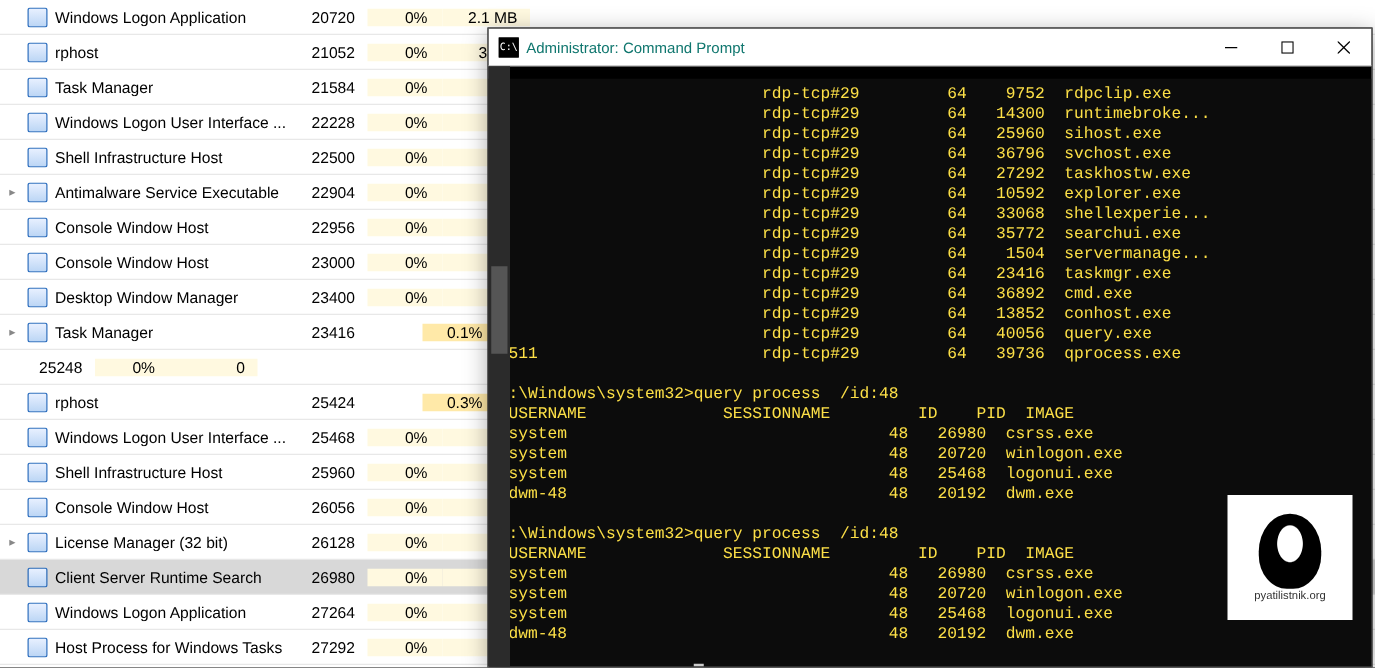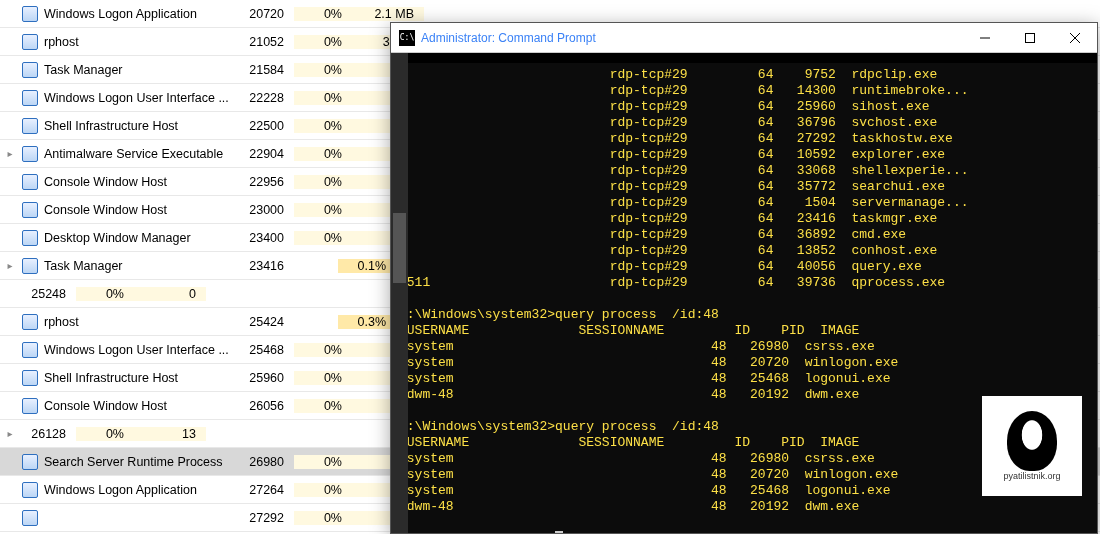--- a/index.html
+++ b/index.html
@@ -67,21 +67,21 @@
     display: flex; align-items: center;
     border-bottom: 1px solid #ccc;
     font-size: 12px;
   }
   .tb-icon {
     width: 16px; height: 16px; margin: 0 6px 0 8px;
     background: #000; border: 1px solid #000;
     display: inline-flex; align-items: center; justify-content: center;
     color: #fff; font-size: 8px; font-family: monospace;
   }
-  .tb-title { flex: 1; color: #3b82f6; }
+  .tb-title { flex: 1; color: #0f766e; }
   .tb-btn {
     width: 45px; height: 30px;
     display: flex; align-items: center; justify-content: center;
     font-size: 13px; color: #000;
   }
   .term {
     flex: 1;
     background: #0c0c0c;
     color: #fde047;
     font-family: Consolas, "Courier New", monospace;
@@ -269,48 +269,53 @@
       <div class="namecell">
         <span class="ico"></span>
         <span>Console Window Host</span>
       </div>
       <div class="pidcell">26056</div>
       <div class="cpucell">0%</div>
       <div class="memcell">4</div>
     </div>
     <div class="tm-row">
       <div class="chev">▸</div>
+      <div class="namecell">
+        <span class="ico"></span>
+        <span>License Manager (32 bit)</span>
+      </div>
       <div class="pidcell">26128</div>
       <div class="cpucell">0%</div>
       <div class="memcell">13</div>
     </div>
     <div class="tm-row selected">
       <div class="chev"></div>
       <div class="namecell">
         <span class="ico"></span>
-        <span>Search Server Runtime Process</span>
+        <span>Client Server Runtime Search</span>
       </div>
       <div class="pidcell">26980</div>
       <div class="cpucell">0%</div>
       <div class="memcell">0</div>
     </div>
     <div class="tm-row">
       <div class="chev"></div>
       <div class="namecell">
         <span class="ico"></span>
         <span>Windows Logon Application</span>
       </div>
       <div class="pidcell">27264</div>
       <div class="cpucell">0%</div>
       <div class="memcell">0</div>
     </div>
     <div class="tm-row">
       <div class="chev"></div>
       <div class="namecell">
         <span class="ico"></span>
+        <span>Host Process for Windows Tasks</span>
       </div>
       <div class="pidcell">27292</div>
       <div class="cpucell">0%</div>
       <div class="memcell">3</div>
     </div>
     <div class="tm-row">
       <div class="chev"></div>
       <div class="memcell"></div>
     </div>
   </div>

